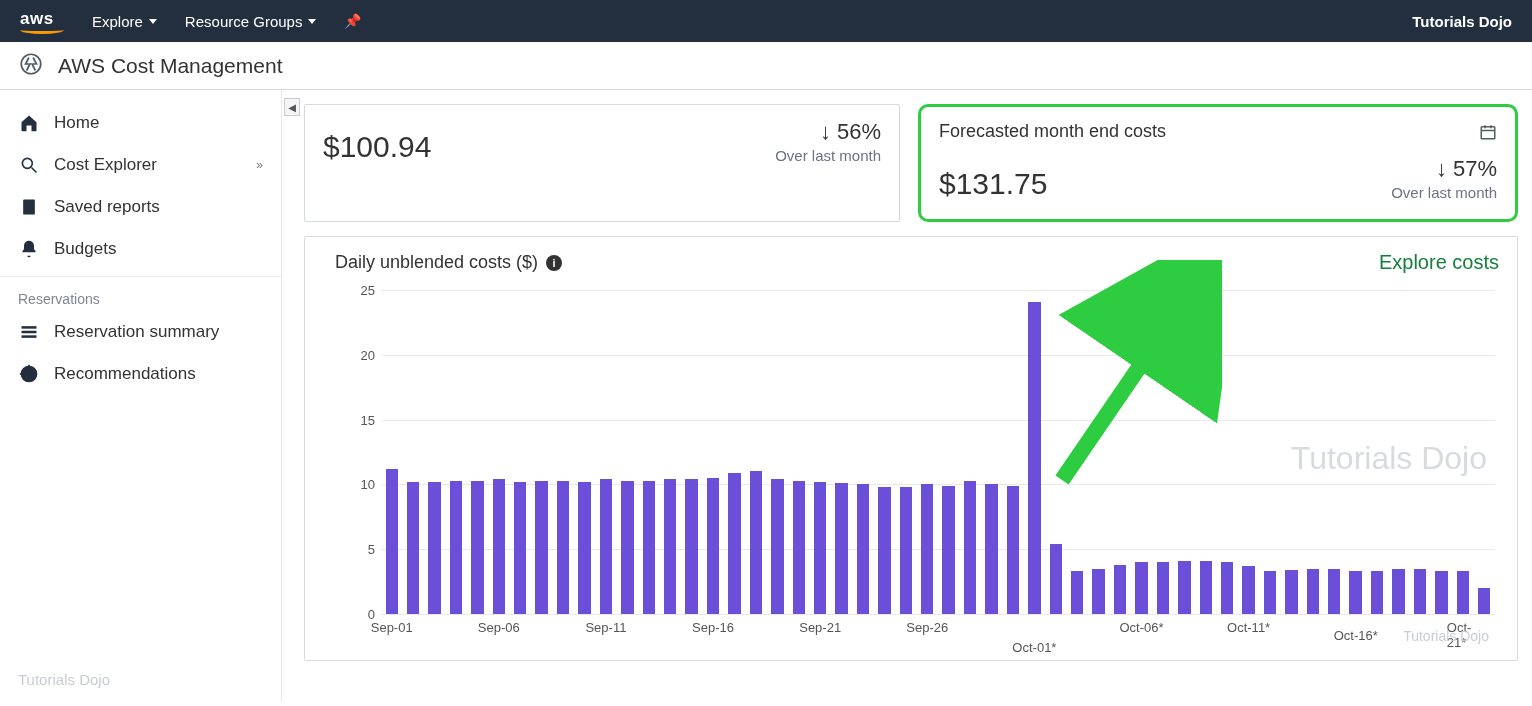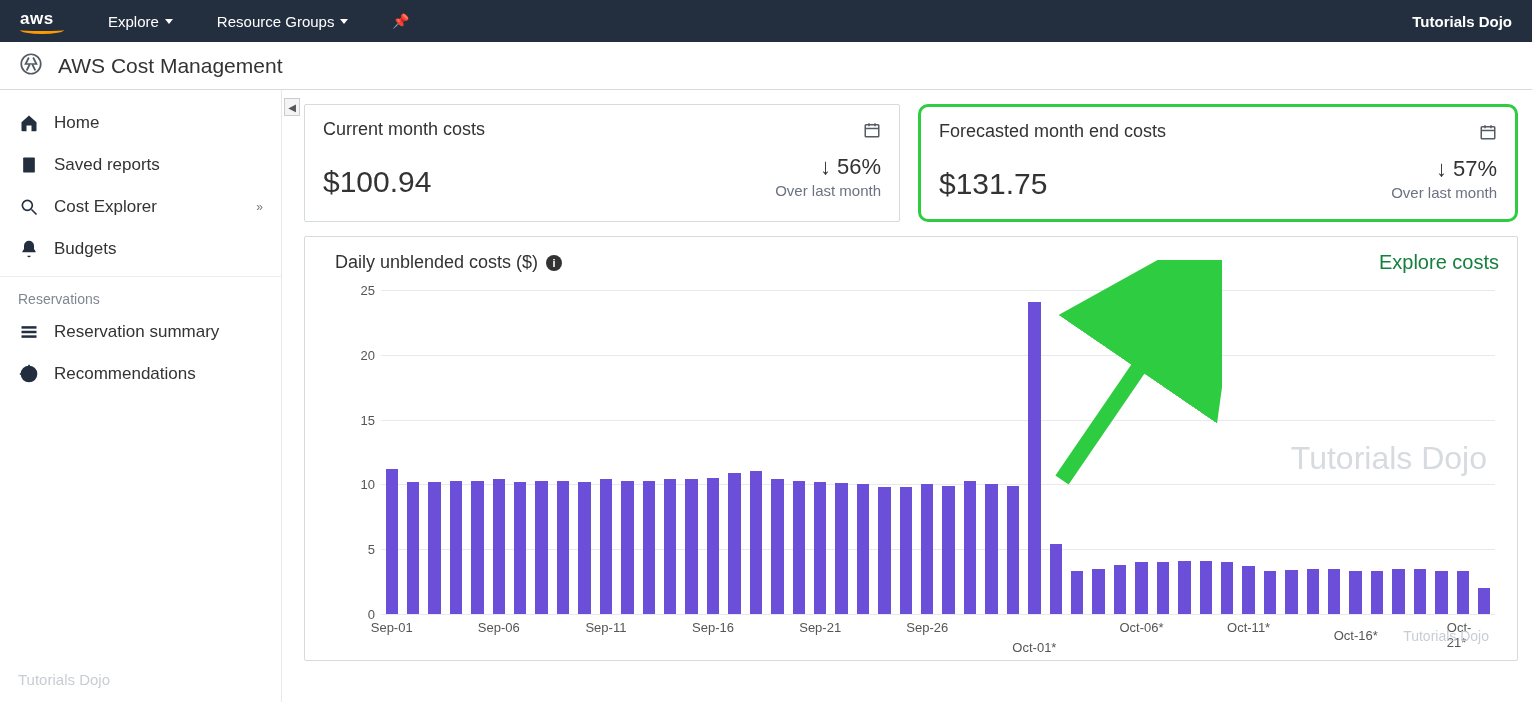--- a/index.html
+++ b/index.html
@@ -1,19 +1,19 @@
 <!DOCTYPE html>
 <html><head>
 <meta charset="utf-8">
 <style>
 *{box-sizing:border-box;margin:0;padding:0;font-family:"Amazon Ember",Helvetica,Arial,sans-serif}
 body{background:#fff;color:#333;width:1532px}
 
 .topnav{background:#232f3e;color:#fff;height:42px;display:flex;align-items:center;padding:0 20px;justify-content:space-between}
-.topnav-left{display:flex;align-items:center;gap:44px}
+.topnav-left{display:flex;align-items:center;gap:28px}
 .aws-logo{font-weight:700;font-size:17px;letter-spacing:.5px;color:#fff;position:relative}
 .aws-logo .swoosh{display:block;width:44px;height:8px;border-bottom:3px solid #ff9900;border-radius:0 0 50% 50%;margin-top:-3px}
 .nav-link{color:#fff;font-size:15px;display:flex;align-items:center;gap:6px;cursor:pointer}
 .caret-down{width:0;height:0;border-left:4px solid transparent;border-right:4px solid transparent;border-top:5px solid #fff;display:inline-block}
 .pin{color:#fff;font-size:14px}
 .topnav-right{font-weight:700;font-size:15px}
 
 .servicebar{background:#fff;border-bottom:1px solid #d5dbdb;height:48px;display:flex;align-items:center;padding:0 18px;gap:14px}
 .service-icon svg{width:26px;height:26px;stroke:#545b64;fill:none;stroke-width:1.6}
 .service-title{font-size:21px;color:#333}
@@ -105,34 +105,34 @@
       <span class="side-icon">
           <svg viewBox="0 0 24 24">
             <path d="M3 11l9-8 9 8v10a1 1 0 0 1-1 1h-5v-7h-6v7H4a1 1 0 0 1-1-1z"></path>
           </svg>
         </span>
       <span>Home</span>
     </div>
     <div class="side-item">
       <span class="side-icon">
           <svg viewBox="0 0 24 24">
-            <rect x="5" y="3" width="14" height="18" rx="1"></rect>
-          </svg>
-        </span>
-      <span>Saved reports</span>
-    </div>
-    <div class="side-item">
-      <span class="side-icon">
-          <svg viewBox="0 0 24 24">
             <circle cx="10" cy="10" r="6" fill="none" stroke="#232f3e" stroke-width="2"></circle>
             <line x1="15" y1="15" x2="21" y2="21" stroke="#232f3e" stroke-width="2"></line>
           </svg>
         </span>
       <span>Cost Explorer</span>
       <span class="chev">»</span>
+    </div>
+    <div class="side-item">
+      <span class="side-icon">
+          <svg viewBox="0 0 24 24">
+            <rect x="5" y="3" width="14" height="18" rx="1"></rect>
+          </svg>
+        </span>
+      <span>Saved reports</span>
     </div>
     <div class="side-item">
       <span class="side-icon">
           <svg viewBox="0 0 24 24">
             <path d="M12 2a6 6 0 0 0-6 6v4l-2 3v1h16v-1l-2-3V8a6 6 0 0 0-6-6zm-2 18a2 2 0 0 0 4 0z"></path>
           </svg>
         </span>
       <span>Budgets</span>
     </div>
     <div class="side-section">Reservations</div>
@@ -158,31 +158,20 @@
       <span>Recommendations</span>
     </div>
     <div class="watermark-side">Tutorials Dojo</div>
   </div>
 
   <div class="main">
     <div class="collapse-handle">◀</div>
 
     <div class="cards-row">
       <div class="card">
-        <div class="card-head">
-          <span class="card-title">Current month costs</span>
-          <span class="cal-icon">
-            <svg viewBox="0 0 24 24" fill="none" stroke="#545b64" stroke-width="2">
-                <rect x="3" y="5" width="18" height="16" rx="1"></rect>
-                <line x1="3" y1="10" x2="21" y2="10"></line>
-                <line x1="8" y1="3" x2="8" y2="7"></line>
-                <line x1="16" y1="3" x2="16" y2="7"></line>
-              </svg>
-          </span>
-        </div>
         <div class="card-body">
           <span class="amount">$100.94</span>
           <div class="trend">
             <div class="trend-top">
               <span class="arrow">↓</span>
               <span>56%</span>
             </div>
             <div class="trend-sub">Over last month</div>
           </div>
         </div>

